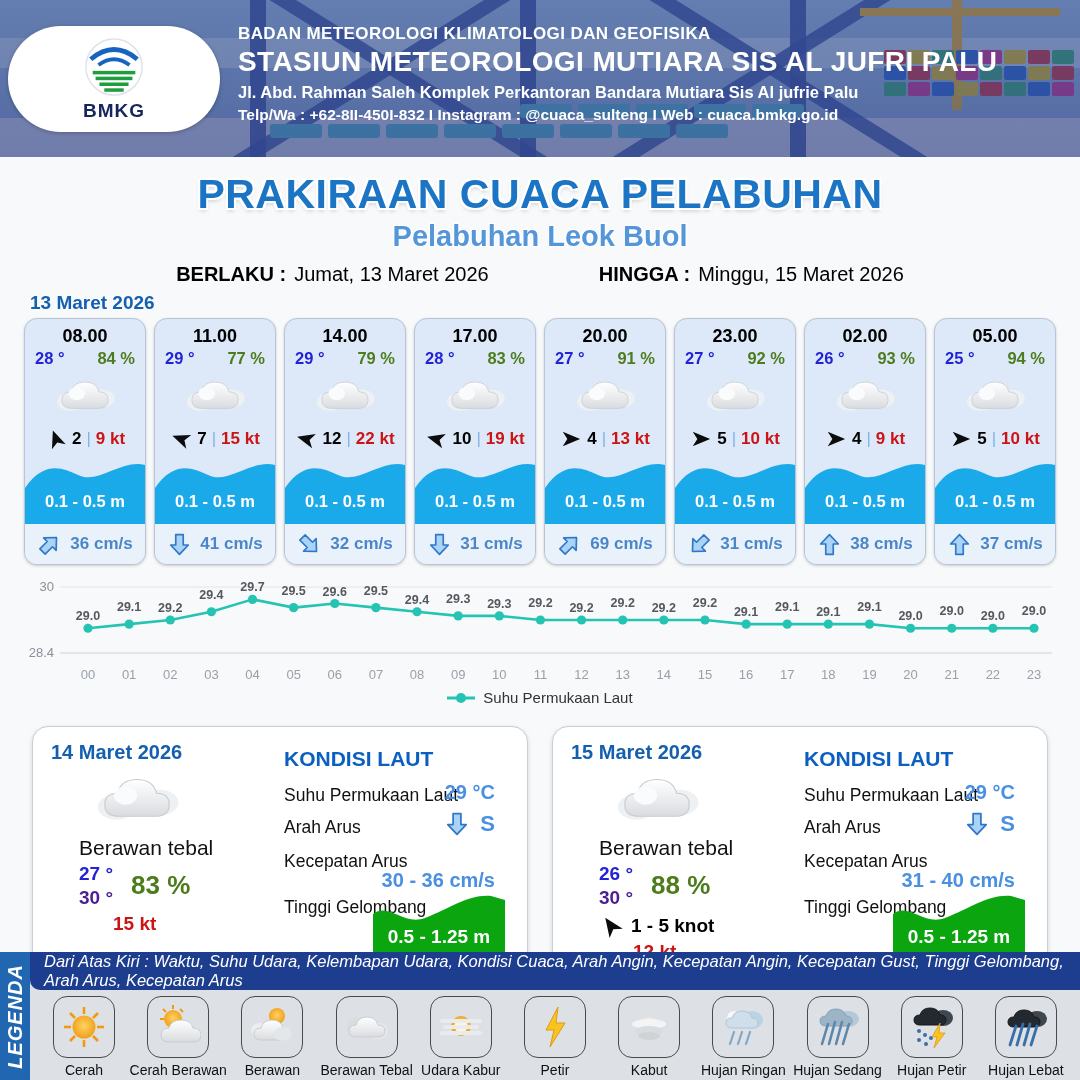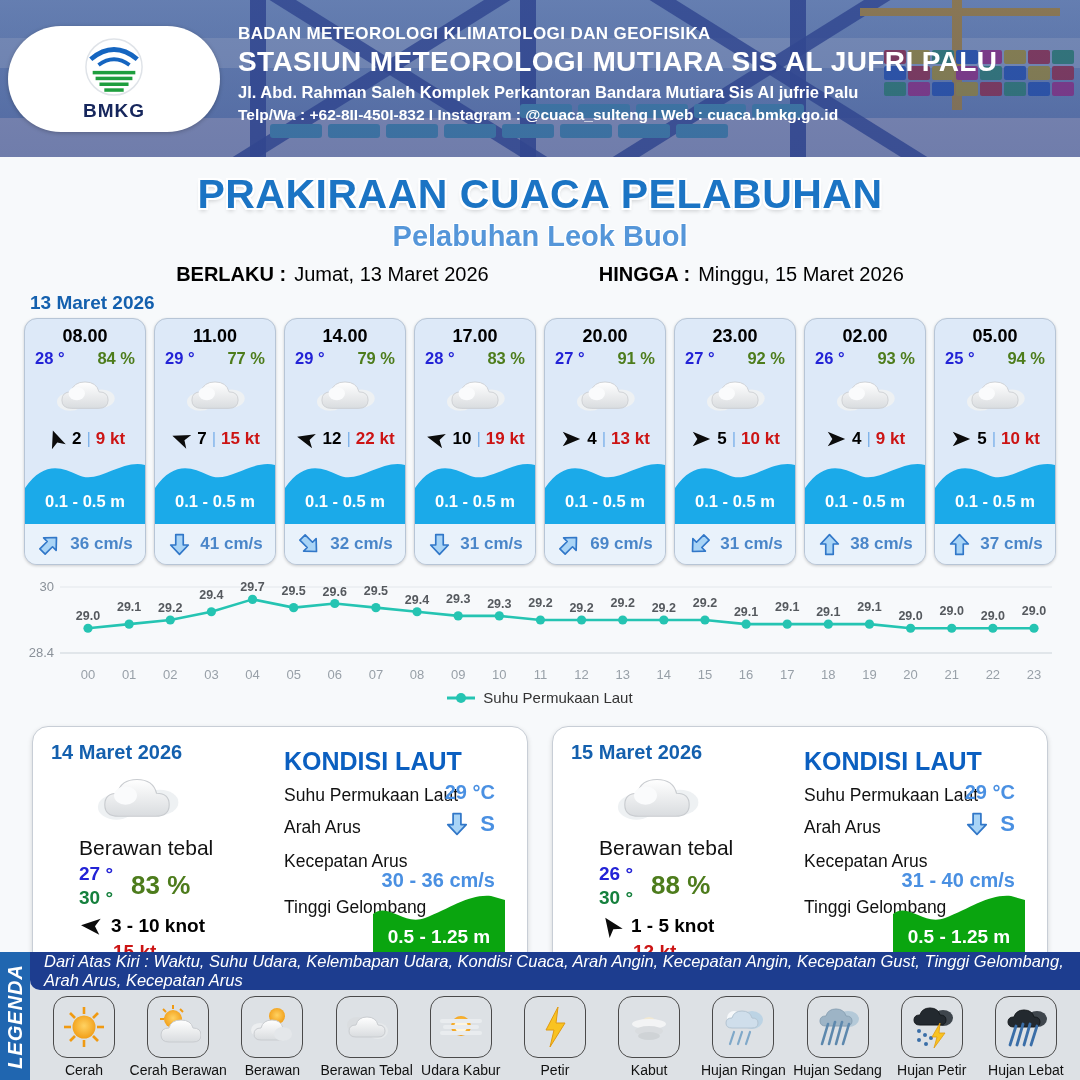--- a/index.html
+++ b/index.html
@@ -66,26 +66,26 @@
   
   .daily-row { display:flex; gap:24px; padding:8px 32px; margin-top:12px; }
   .dcard { position:relative; width:496px; height:247px; background:#fff; border:1px solid #c8ced6; border-radius:16px; box-shadow:0 2px 5px rgba(0,0,0,.15); padding:14px 18px; display:flex; }
   .d-left { width:225px; position:relative; }
   .d-date { font-size:20px; font-weight:bold; color:#1460ae; }
   .d-cloud { margin:6px 0 0 40px; }
   .d-cond { font-size:21px; color:#111; margin-top:4px; margin-left:28px; }
   .d-temps { display:flex; align-items:center; margin-left:28px; margin-top:2px; gap:18px; }
   .d-tcol { display:flex; flex-direction:column; font-size:19px; font-weight:bold; line-height:1.25; }
   .d-tmin { color:#2323d6; }
-  .d-tmax { color:#15803d; }
+  .d-tmax { color:#4c1d95; }
   .d-hum { font-size:26px; font-weight:bold; color:#4d7c1c; }
   .d-wind { display:flex; align-items:center; gap:8px; margin-left:28px; margin-top:4px; font-size:19px; font-weight:bold; color:#000; }
   .d-gust { margin-left:62px; margin-top:3px; font-size:19px; font-weight:bold; color:#cc1414; }
   .d-right { position:relative; flex:1; }
-  .k-title { position:absolute; left:8px; top:6px; font-size:25px; font-weight:bold; color:#0b5fc0; }
+  .k-title { position:absolute; left:8px; top:6px; font-size:21px; font-weight:bold; color:#0b5fc0; }
   .k-label { position:absolute; left:8px; font-size:17.5px; color:#111; }
   .k-val { position:absolute; font-size:20px; font-weight:bold; color:#4a90e2; }
   .k-arrow { position:absolute; display:flex; align-items:center; gap:10px; }
   .k-dirletter { font-size:22px; font-weight:bold; color:#4a90e2; }
   .k-wave { position:absolute; right:4px; bottom:2px; width:132px; height:64px; }
   .k-wave svg { position:absolute; inset:0; }
   .k-wave span { position:absolute; left:0; right:0; bottom:8px; text-align:center; color:#fff; font-size:19px; font-weight:bold; }
 
   
   .legend { position:absolute; left:0; bottom:0; width:1080px; height:128px; background:#dde1e5; }
@@ -585,26 +585,20 @@
             <use href="#sym-cloud"></use>
           </svg>
         <div class="d-cond">Berawan tebal</div>
         <div class="d-temps">
           <div class="d-tcol">
             <span class="d-tmin">27 °</span>
             <span class="d-tmax">30 °</span>
           </div>
           <span class="d-hum">83 %</span>
         </div>
-        <div class="d-wind">
-          <svg class="rot" width="24" height="24" style="transform: rotate(-85deg);">
-              <use href="#sym-dart"></use>
-            </svg>
-          <span>3 - 10 knot</span>
-        </div>
         <div class="d-gust">15 kt</div>
       </div>
       <div class="d-right">
         <div class="k-title">KONDISI LAUT</div>
         <div class="k-label" style="top:44px">Suhu Permukaan Laut</div>
         <div class="k-val" style="right:14px; top:40px">29 °C</div>
         <div class="k-label" style="top:76px">Arah Arus</div>
         <div class="k-arrow" style="right:14px; top:70px">
           <svg class="rot" width="26" height="26" style="transform: rotate(180deg);">
               <use href="#sym-arrow"></use>

